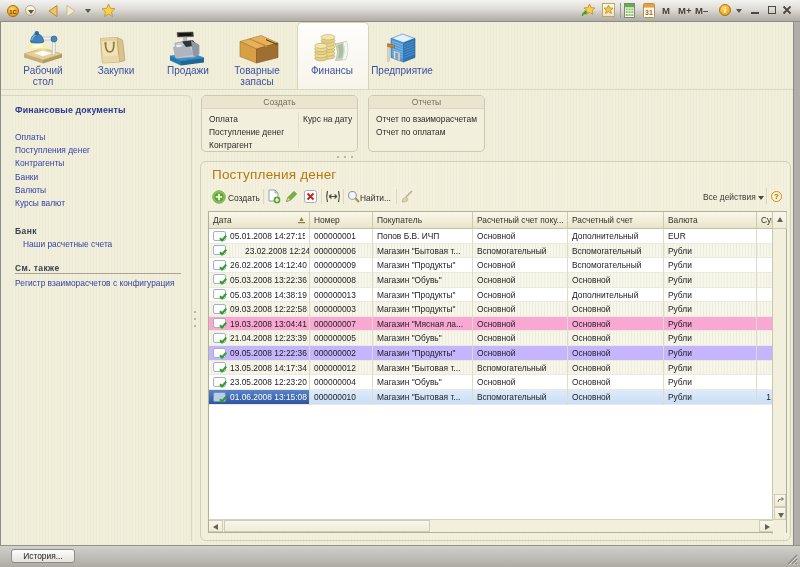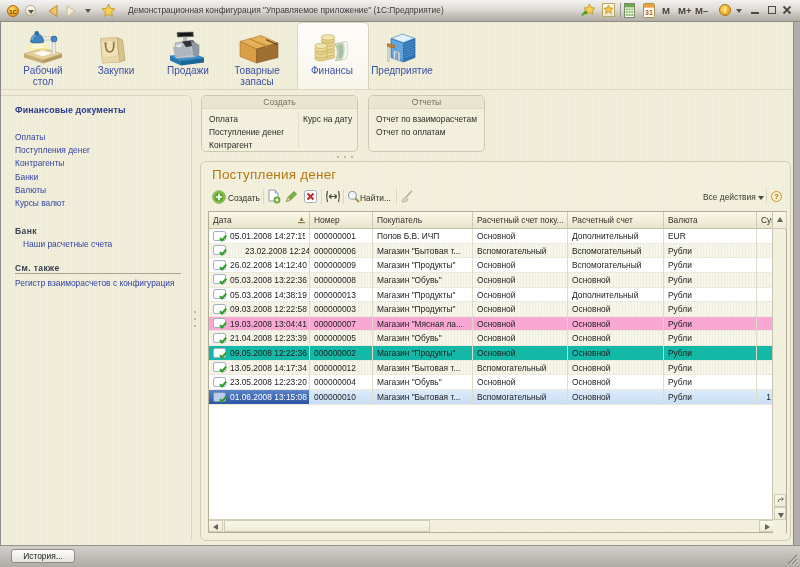--- a/index.html
+++ b/index.html
@@ -95,21 +95,20 @@
 <div class="abs" style="left:662px;top:5px;font-size:9.5px;font-weight:bold;color:#4a4136">М</div>
 <div class="abs" style="left:678px;top:5px;font-size:9.5px;font-weight:bold;color:#4a4136">М+</div>
 <div class="abs" style="left:695px;top:5px;font-size:9.5px;font-weight:bold;color:#4a4136">М–</div>
 <div class="abs" style="left:719px;top:4px;width:12px;height:12px;border-radius:50%;background:radial-gradient(circle at 40% 35%,#ffd96a,#f2a91f 65%,#cd830a);border:1px solid #a87410;color:#fff;font-size:8px;font-weight:bold;font-style:italic;text-align:center;line-height:12px;font-family:'Liberation Serif',serif">i</div>
 <div class="abs" style="left:736px;top:9px;border-left:3px solid transparent;border-right:3px solid transparent;border-top:4px solid #55524a"></div>
 <div class="abs" style="left:751px;top:12px;width:8px;height:2.4px;background:#4c4942"></div>
 <div class="abs" style="left:768px;top:5.5px;width:8px;height:8px;border:1.6px solid #4c4942"></div>
 <svg class="abs" style="left:782px;top:5px" width="10" height="10" viewBox="0 0 10 10">
  <path d="M1.5 1.5 L8.5 8.5 M8.5 1.5 L1.5 8.5" stroke="#4c4942" stroke-width="1.8"></path>
 </svg>
-<div class="ttext abs">Демонстрационная конфигурация "Управляемое приложение"  (1С:Предприятие)</div>
   </div>
 <div id="botbar" class="abs">
 <svg style="position:absolute;right:2px;bottom:2px" width="12" height="12" viewBox="0 0 12 12">
 <g stroke="#8e8b86" stroke-width="1.4">
         <path d="M11 2 L2 11"></path>
         <path d="M11 6 L6 11"></path>
         <path d="M11 10 L10 11"></path>
       </g>
 <g stroke="#d8d6d2" stroke-width="1">
         <path d="M12 3 L3 12"></path>
@@ -412,21 +411,21 @@
 <path d="M7 7.2 L9 9.4 L13.2 4.6" fill="none" stroke="#2f9e28" stroke-width="2.1"></path>
         </svg>
         <div class="cell" style="left:0px;width:101px;padding-left:21px">21.04.2008 12:23:39</div>
         <div class="cell" style="left:101px;width:63px">000000005</div>
         <div class="cell" style="left:164px;width:100px">Магазин "Обувь"</div>
         <div class="cell" style="left:264px;width:95px">Основной</div>
         <div class="cell" style="left:359px;width:96px">Основной</div>
         <div class="cell" style="left:455px;width:93px">Рубли</div>
       </div>
 <div class="rline" style="top:133.12px"></div>
-<div class="row" style="top:134.12px;background:#14b8a6">
+<div class="row" style="top:134.12px;background:#c4b5fd">
         <svg class="abs" style="left:4px;top:1.5px" width="15" height="12" viewBox="0 0 15 12">
 <rect x="0.5" y="0.5" width="12" height="9" rx="1.5" fill="#fdfefe" stroke="#a3b1c2" stroke-width="1"></rect>
 <path d="M7 7.2 L9 9.4 L13.2 4.6" fill="none" stroke="#2f9e28" stroke-width="2.1"></path>
         </svg>
         <div class="cell" style="left:0px;width:101px;padding-left:21px">09.05.2008 12:22:36</div>
         <div class="cell" style="left:101px;width:63px">000000002</div>
         <div class="cell" style="left:164px;width:100px">Магазин "Продукты"</div>
         <div class="cell" style="left:264px;width:95px">Основной</div>
         <div class="cell" style="left:359px;width:96px">Основной</div>
         <div class="cell" style="left:455px;width:93px">Рубли</div>

